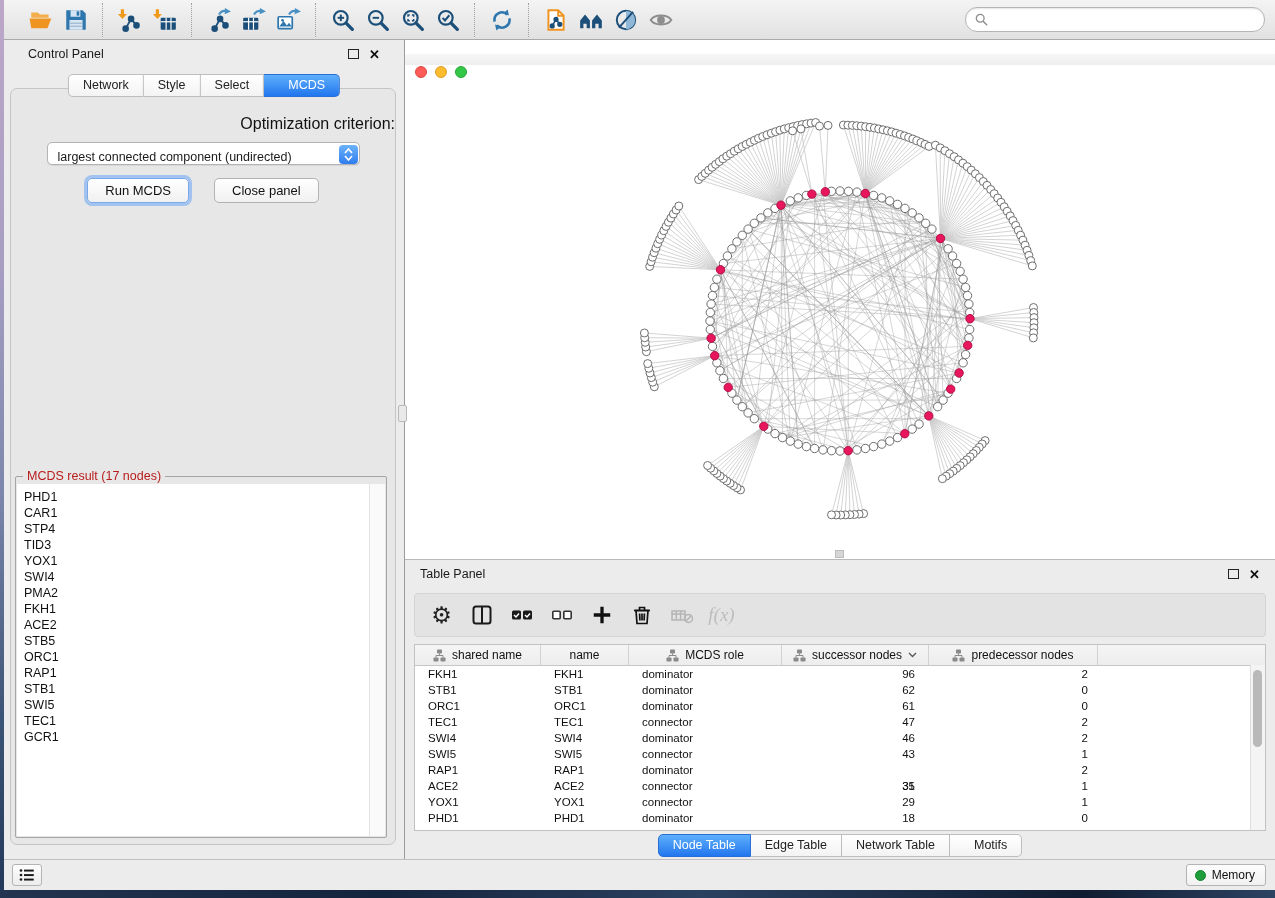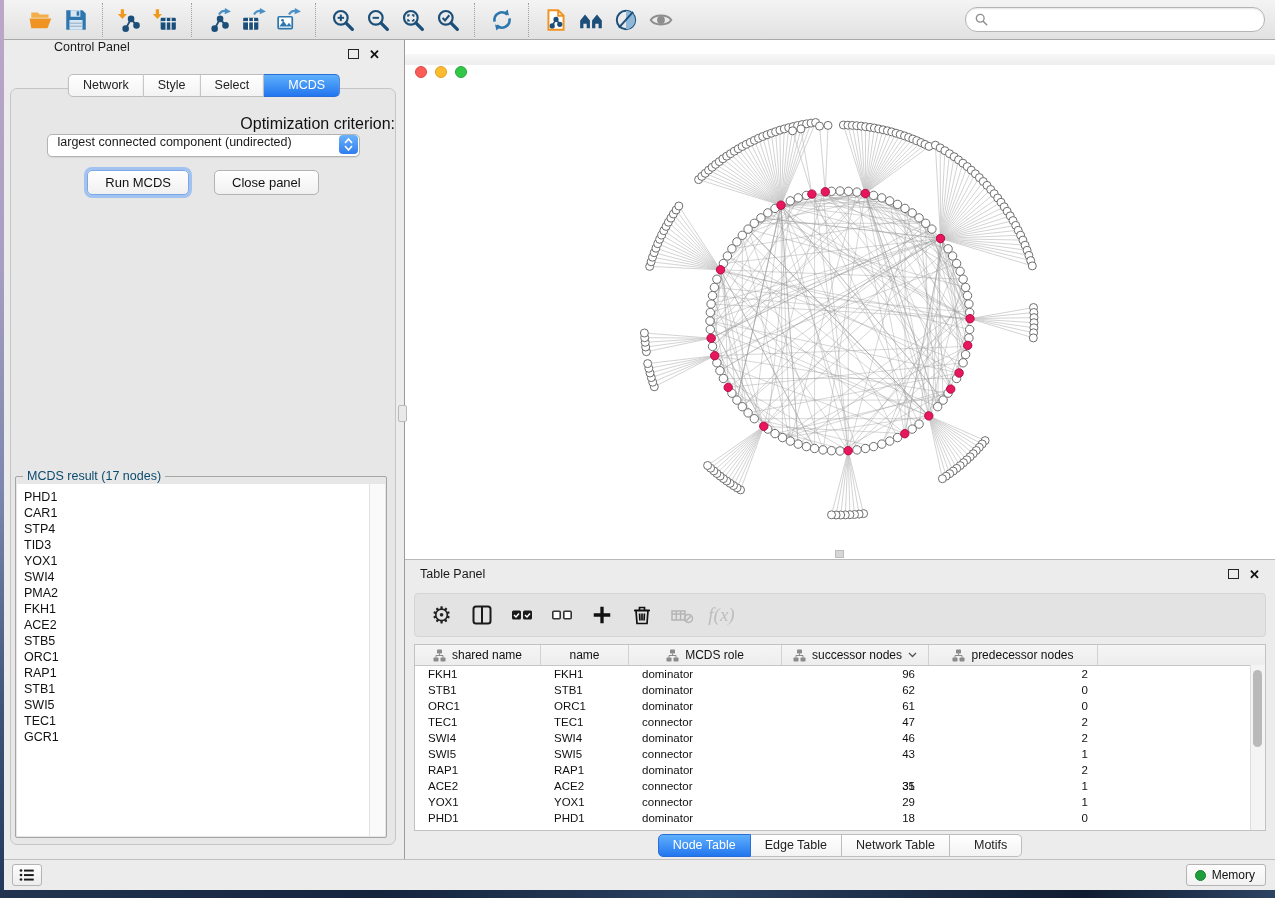--- a/index.html
+++ b/index.html
@@ -21,47 +21,47 @@
   .tbtn{width:35px;height:32px;display:flex;align-items:center;justify-content:center;border-radius:4px;}
   .tbtn svg{width:26px;height:26px;display:block;}
   .search{margin-left:auto;width:280px;height:23px;background:#fff;border:1px solid #b5b5b5;
           border-radius:12px;display:flex;align-items:center;padding:0 9px;gap:6px;
           box-shadow:inset 0 1px 2px rgba(0,0,0,.10);}
   .search input{border:0;outline:0;flex:1;font:12px "Liberation Sans",sans-serif;background:transparent;}
 
   
   .control-panel{position:absolute;left:0;top:40px;width:401px;height:820px;box-sizing:border-box;
                  background:#ececec;border-right:1px solid #9b9b9b;}
-  .cp-header{height:28px;display:flex;padding:0 24px;margin-left:26px;}
+  .cp-header{height:28px;display:flex;align-items:center;padding:0 24px;}
   .panel-title{font-size:12.5px;color:#1a1a1a;}
   .panel-icons{margin-left:auto;display:flex;gap:10px;align-items:center;}
   .float-ico{width:9px;height:8px;border:1.5px solid #222;display:inline-block;}
   .close-ico{font-size:13px;font-weight:bold;color:#111;line-height:1;}
   .cp-tabs{position:absolute;left:50%;transform:translateX(-50%);top:34px;display:flex;z-index:2;}
   .tab{height:21px;line-height:21px;padding:0 14px;background:linear-gradient(#ffffff,#f3f3f3);
        border:1px solid #bdbdbd;border-left:none;font-size:12.5px;color:#222;white-space:nowrap;}
   .tab:first-child{border-left:1px solid #bdbdbd;border-radius:5px 0 0 5px;}
   .tab:last-child{border-radius:0 5px 5px 0;padding-left:24px;}
   .tab.active{background:linear-gradient(#5fb0fc,#2276ee);color:#fff;border-color:#2a6fd8;}
   .cp-box{position:absolute;left:6px;right:8px;top:48px;bottom:15px;background:#e7e7e7;
           border:1px solid #c5c5c5;border-radius:7px;}
   .opt-label{margin-top:26px;text-align:right;font-size:16px;color:#111;}
-  .dropdown{margin:1px auto 0;width:313px;height:23px;background:#fff;border:1px solid #b3b3b3;
-            border-radius:5px;display:flex;align-items:flex-start;box-shadow:0 1px 1px rgba(0,0,0,.07);box-sizing:border-box;}
+  .dropdown{margin:9px auto 0;width:313px;height:23px;background:#fff;border:1px solid #b3b3b3;
+            border-radius:5px;display:flex;align-items:flex-end;box-shadow:0 1px 1px rgba(0,0,0,.07);box-sizing:border-box;}
   .dd-text{flex:1;padding:0 10px;font-size:12.5px;white-space:nowrap;overflow:hidden;}
   .dd-stepper{width:19px;height:19px;margin-right:1px;border-radius:4px;
               background:linear-gradient(#6cb3fa,#2f7df0);display:flex;flex-direction:column;
               align-items:center;justify-content:center;gap:1px;}
   .cp-buttons{display:flex;justify-content:center;gap:25px;margin-top:13px;}
   .btn{height:23px;padding:0 17px;background:linear-gradient(#ffffff,#f0f0f0);border:1px solid #b3b3b3;
        border-radius:5px;font-size:13px;color:#111;display:flex;align-items:center;}
   .btn.focus{box-shadow:0 0 0 3px rgba(105,165,245,.55);border-color:#7aa8e8;}
   .mcds-fieldset{position:absolute;left:4px;right:8px;top:387px;bottom:6px;
                  border:1px solid #a5a5a5;border-radius:2px;}
-  .legend{position:absolute;top:-8px;left:7px;background:#e7e7e7;padding:0 4px;font-size:12.5px;color:#0c4a6e;}
+  .legend{position:absolute;top:-8px;left:7px;background:#e7e7e7;padding:0 4px;font-size:12.5px;color:#b91c1c;}
   .mcds-list{position:absolute;left:1px;right:1px;top:7px;bottom:1px;background:#fff;
              overflow:hidden;padding:5px 0 0 7px;box-sizing:border-box;}
   .mcds-item{height:16px;line-height:16px;font-size:12.5px;color:#111;}
   .list-scroll{position:absolute;top:7px;bottom:1px;right:1px;width:15px;background:#fafafa;border-left:1px solid #e2e2e2;}
 
   
   .right-area{position:absolute;left:401px;top:40px;right:0;height:820px;}
   .network-window{position:absolute;left:0;top:0;right:0;height:520px;background:#fff;border-bottom:1px solid #b9b9b9;box-sizing:border-box;}
   .net-titlebar{height:24px;background:linear-gradient(#f7f7f7,#d9d9d9);border-bottom:1px solid #b3b3b3;
                 display:flex;align-items:center;padding:6px 10px;position:relative;margin-top:14px;}

